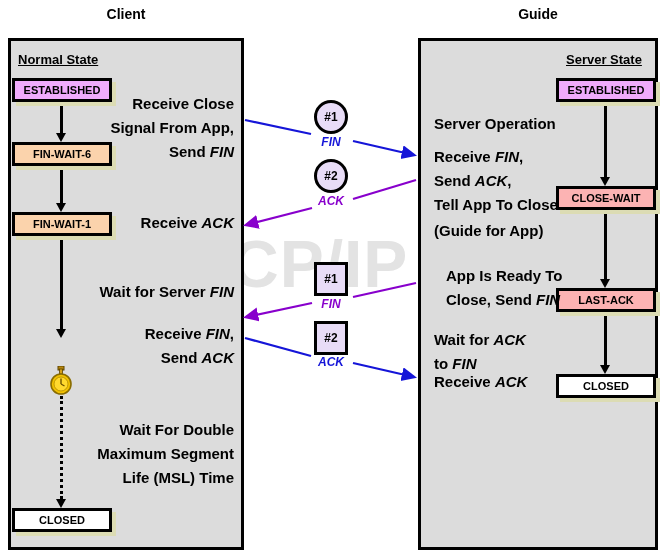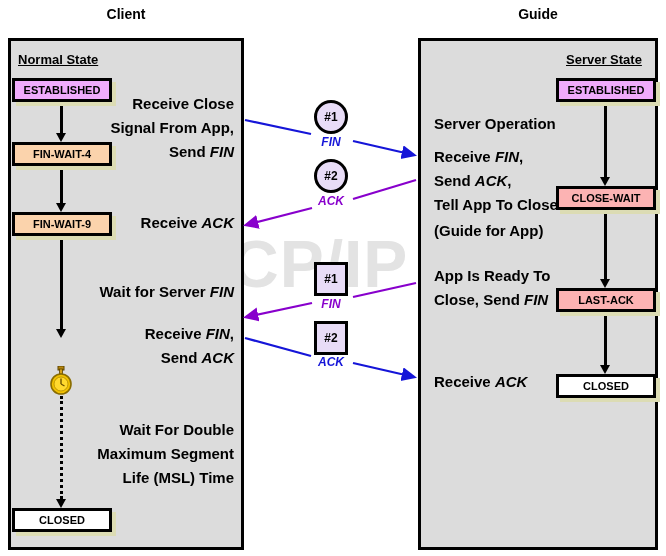--- a/index.html
+++ b/index.html
@@ -108,22 +108,22 @@
   <div class="col-title" id="client-title">Client</div>
   <div class="col-title" id="server-title">Guide</div>
 
   <div class="panel" id="client-panel"></div>
   <div class="panel" id="server-panel"></div>
 
   <div class="panel-heading" id="client-state-heading">Normal State</div>
   <div class="panel-heading" id="server-state-heading">Server State</div>
 
   <div class="state-box st-green" style="left:12px;top:78px;">ESTABLISHED</div>
-  <div class="state-box st-peach" style="left:12px;top:142px;">FIN-WAIT-4</div>
-  <div class="state-box st-peach" style="left:12px;top:212px;">FIN-WAIT-9</div>
+  <div class="state-box st-peach" style="left:12px;top:142px;">FIN-WAIT-6</div>
+  <div class="state-box st-peach" style="left:12px;top:212px;">FIN-WAIT-1</div>
   <div class="state-box st-white" style="left:12px;top:508px;">CLOSED</div>
 
   <div class="v-arrow" style="left:60px;top:106px;height:36px;">
     <div class="shaft" style="height:27px;"></div>
       <div class="head" style="top:27px;"></div>
   </div>
   <div class="v-arrow" style="left:60px;top:170px;height:42px;">
     <div class="shaft" style="height:33px;"></div>
       <div class="head" style="top:33px;"></div>
   </div>
@@ -167,21 +167,22 @@
       <div class="head" style="top:65px;"></div>
   </div>
   <div class="v-arrow" style="left:604px;top:316px;height:58px;">
     <div class="shaft" style="height:49px;"></div>
       <div class="head" style="top:49px;"></div>
   </div>
 
   <div class="note left" style="left:434px;top:112px;width:150px;">Server Operation</div>
   <div class="note left" style="left:434px;top:145px;width:150px;">Receive <i>FIN</i>,<br>Send <i>ACK</i>,<br>Tell App To Close</div>
   <div class="note left" style="left:434px;top:219px;width:150px;">(Guide for App)</div>
-  <div class="note left" style="left:434px;top:264px;width:150px;">App Is Ready To<br>Close, Send <i>FIN</i></div>
+  <div class="note left" style="left:446px;top:264px;width:150px;">App Is Ready To<br>Close, Send <i>FIN</i></div>
+  <div class="note left" style="left:434px;top:328px;width:150px;">Wait for <i>ACK</i><br>to <i>FIN</i></div>
   <div class="note left" style="left:434px;top:370px;width:150px;">Receive <i>ACK</i></div>
 
   <svg id="arrow-layer">
     <defs>
       <marker id="ah-blue" markerWidth="7" markerHeight="7" refX="5.6" refY="3.2" orient="auto">
         <path d="M0,0 L7,3.2 L0,6.4 z" fill="#1515d8"></path>
       </marker>
       <marker id="ah-purple" markerWidth="7" markerHeight="7" refX="5.6" refY="3.2" orient="auto">
         <path d="M0,0 L7,3.2 L0,6.4 z" fill="#8800cc"></path>
       </marker>

